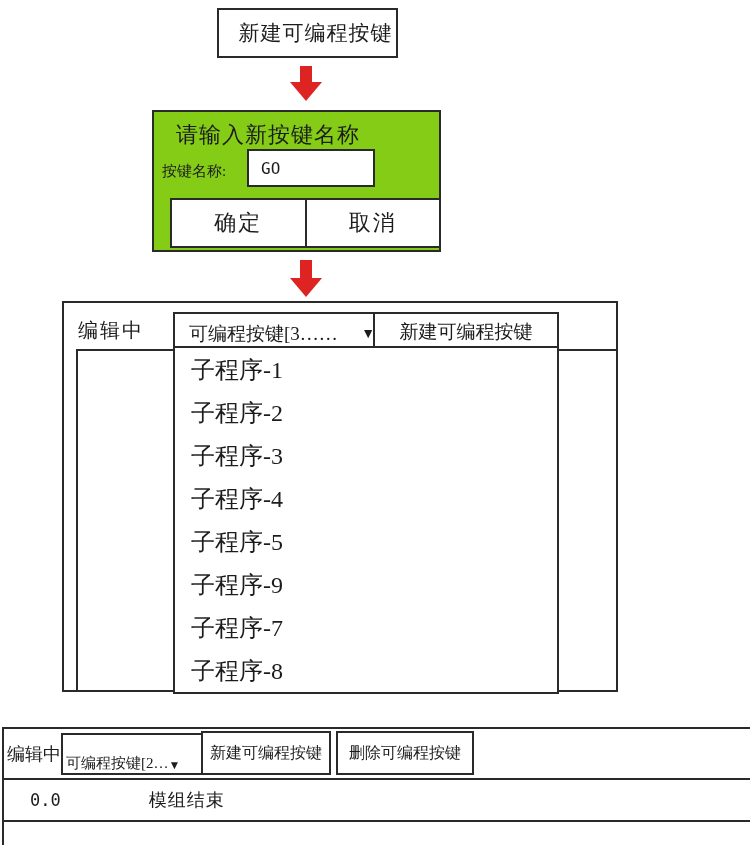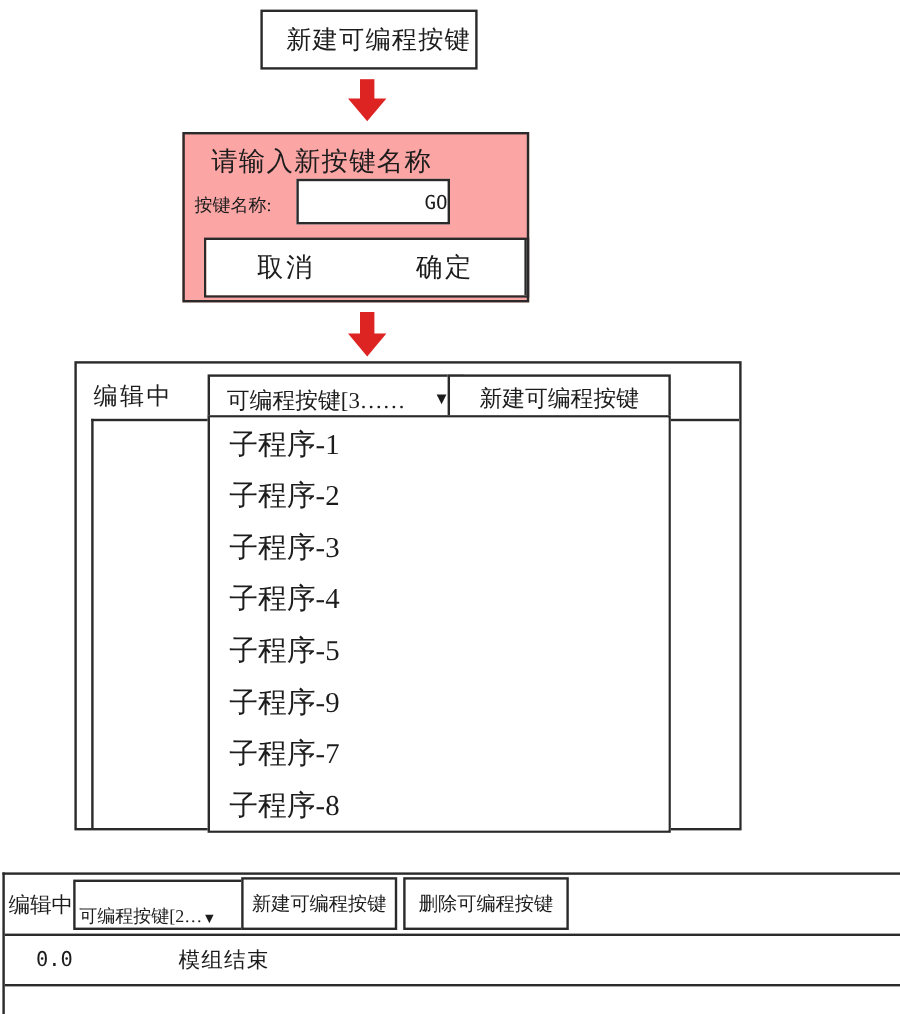--- a/index.html
+++ b/index.html
@@ -26,29 +26,29 @@
     border-top:19px solid #de2323;
   }
   #arrow1{left:290px;top:66px;height:35px;}
   #arrow2{left:290px;top:260px;height:38px;}
   #arrow2 .arrow-shaft{height:19px;}
   #arrow2 .arrow-head{top:18px;}
 
   
   .dialog{
     left:152px;top:110px;width:289px;height:142px;
-    border:2px solid #2a2a2a;background:#fca5a5;
+    border:2px solid #2a2a2a;background:#84cc16;
   }
   .dialog-title{position:absolute;left:22px;top:8px;font-size:22px;letter-spacing:1px;}
   .dialog-name-label{position:absolute;left:8px;top:50px;font-size:15px;}
   .dlg-input{
     position:absolute;left:93px;top:37px;width:128px;height:38px;
     border:2px solid #2a2a2a;background:#fff;outline:none;
     font-family:"DejaVu Sans Mono","Liberation Mono",monospace;
-    font-size:16px;padding:0 0 0 12px;box-sizing:border-box;color:#1c1c1c;text-align:right;
+    font-size:16px;padding:0 0 0 12px;box-sizing:border-box;color:#1c1c1c;
   }
   .dlg-btnbar{
     position:absolute;left:16px;top:86px;width:267px;height:46px;
     border:2px solid #2a2a2a;display:flex;
   }
   .dlg-btn{
     flex:1;display:flex;align-items:center;justify-content:center;
     font-size:22px;letter-spacing:2px;background:#fff;cursor:pointer;
   }
   .dlg-btn.ok{border-right:2px solid #2a2a2a;}
@@ -127,25 +127,25 @@
 <div class="abs arrow" id="arrow1">
   <div class="arrow-shaft" style="background: rgb(222, 35, 35);"></div>
   <div class="arrow-head" style="border-top-color: rgb(222, 35, 35);"></div>
 </div>
 
 <div class="abs dialog">
   <div class="dialog-title">请输入新按键名称</div>
   <div class="dialog-name-label">按键名称:</div>
   <input class="dlg-input" value="GO" style="">
   <div class="dlg-btnbar">
+    <div class="dlg-btn ok">
+      <span>确定</span>
+    </div>
     <div class="dlg-btn">
       <span>取消</span>
-    </div>
-    <div class="dlg-btn ok">
-      <span>确定</span>
     </div>
   </div>
 </div>
 
 <div class="abs arrow" id="arrow2">
   <div class="arrow-shaft" style="background: rgb(222, 35, 35);"></div>
   <div class="arrow-head" style="border-top-color: rgb(222, 35, 35);"></div>
 </div>
 
 <div class="abs panel">

